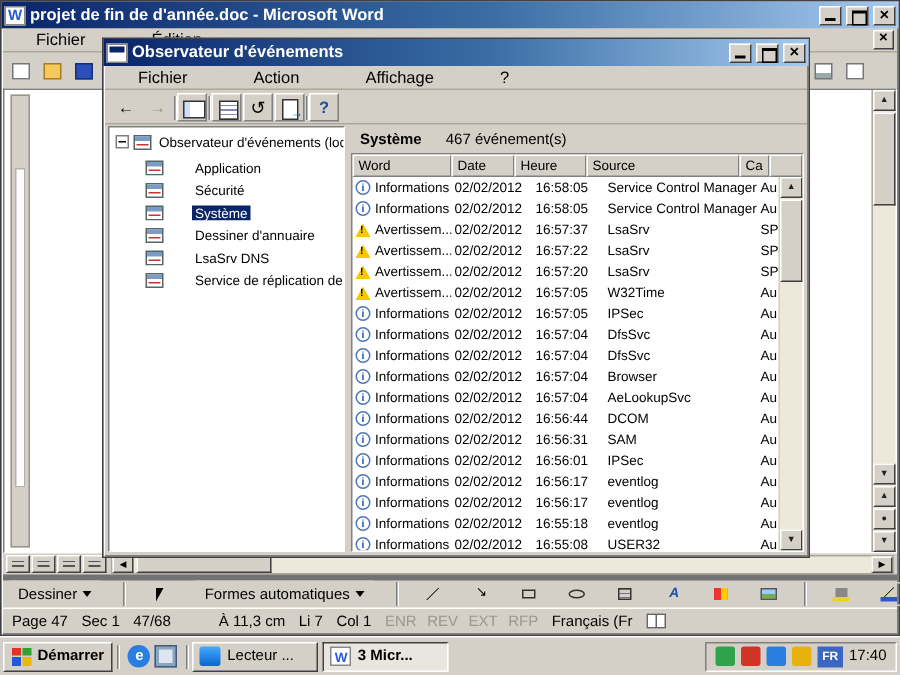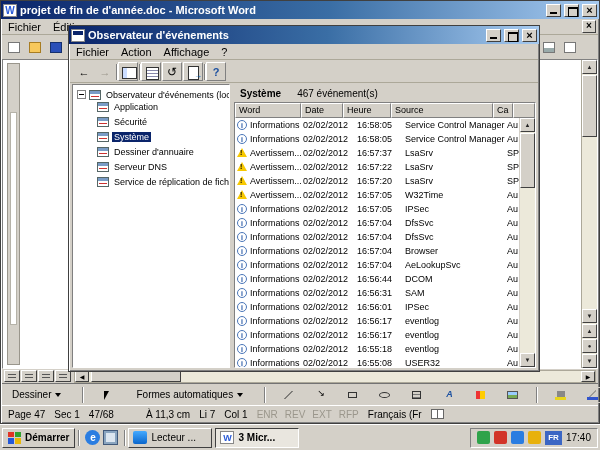--- a/index.html
+++ b/index.html
@@ -11,21 +11,21 @@
   .titlebar{height:18px;display:flex;align-items:center;gap:3px;padding:0 2px;background:linear-gradient(90deg,#0a246a,#3a6ea5 55%,#a6caf0);color:#fff;font-weight:bold;overflow:hidden}
   .title-text{flex:1;white-space:nowrap;overflow:hidden;font-size:11px}
   .app-ic{width:14px;height:13px;background:#fff;border:1px solid #888;color:#2a5bd7;font-size:10px;font-weight:bold;display:flex;align-items:center;justify-content:center;flex:none}
   .word-ic::before{content:"W"}
   .mmc-ic{background:#fff;position:relative}
   .mmc-ic::before{content:"";position:absolute;left:1px;right:1px;top:1px;height:4px;background:#0a246a}
   .wbtn{width:15px;height:13px;background:#d4d0c8;border:1px solid;border-color:#fff #404040 #404040 #fff;position:relative;flex:none;color:#000}
   .wbtn.min::before{content:"";position:absolute;left:3px;bottom:2px;width:7px;height:2px;background:#000}
   .wbtn.max::before{content:"";position:absolute;left:3px;top:2px;width:8px;height:7px;border:1px solid #000;border-top-width:2px}
   .wbtn.cls::before{content:"×";position:absolute;left:0;right:0;top:-1px;text-align:center;font-size:11px;font-weight:bold}
-  .menu-item{padding:1px 6px;white-space:nowrap}
+  .menu-item{padding:1px 22px;white-space:nowrap}
   .sep-v{width:1px;height:16px;background:#808080;box-shadow:1px 0 0 #fff;flex:none}
 
   
   #word{left:0;top:0;width:600px;height:424px}
   .w-menu{position:absolute;top:18px;left:1px;right:1px;height:16px;display:flex;align-items:center;background:#d4d0c8;border-bottom:1px solid #aca899}
   .menu-close{position:absolute;right:2px;top:1px;width:14px;height:13px;background:#d4d0c8;border:1px solid;border-color:#fff #404040 #404040 #fff}
   .menu-close::before{content:"×";position:absolute;left:0;right:0;top:-1px;text-align:center;font-size:10px;font-weight:bold}
   .w-tb{position:absolute;top:35px;left:1px;right:20px;height:23px;display:flex;align-items:center;gap:3px;padding:0 3px;overflow:hidden}
   .tbi{width:18px;height:17px;position:relative;border:1px solid #d4d0c8;flex:none}
   .tbi::before{content:"";position:absolute;inset:2px}
@@ -44,21 +44,21 @@
   .v-ruler::before{content:"";position:absolute;left:2px;right:2px;top:16%;bottom:13%;background:#fff;border:1px solid #b5b2a8}
   .v-scroll{position:absolute;right:0;top:0;width:16px;bottom:0;background:#ece9da;border-left:1px solid #aca899}
   .sbtn{position:absolute;left:0;width:15px;height:14px;background:#d4d0c8;border:1px solid;border-color:#fff #404040 #404040 #fff;font-size:6px;text-align:center;line-height:13px;color:#222}
   .sb-thumb{position:absolute;left:0;width:15px;background:#d4d0c8;border:1px solid;border-color:#fff #404040 #404040 #fff}
   .viewrow{position:absolute;left:1px;right:1px;bottom:40px;height:14px;background:#d4d0c8;display:flex;align-items:center;gap:1px;padding-left:2px}
   .vbtn{width:16px;height:12px;background:#d4d0c8;border:1px solid;border-color:#fff #404040 #404040 #fff;position:relative;flex:none}
   .vbtn::before{content:"";position:absolute;left:3px;right:3px;top:3px;bottom:3px;background:repeating-linear-gradient(#555 0 1px,transparent 1px 3px)}
   .hscroll{flex:1;height:13px;background:#ece9da;border:1px solid #aca899;position:relative;margin:0 2px}
   .hs-thumb{position:absolute;left:16px;top:0;width:90px;height:11px;background:#d4d0c8;border:1px solid;border-color:#fff #404040 #404040 #fff}
   .hbtn{position:absolute;top:0;width:14px;height:11px;background:#d4d0c8;border:1px solid;border-color:#fff #404040 #404040 #fff;font-size:6px;text-align:center;line-height:10px}
-  .drawbar{position:absolute;left:1px;right:1px;bottom:18px;height:22px;border-top:1px solid #737373;display:flex;align-items:center;gap:15px;padding:0 4px;background:#d4d0c8}
+  .drawbar{position:absolute;left:1px;right:1px;bottom:18px;height:22px;border-top:4px solid #737373;display:flex;align-items:center;gap:15px;padding:0 4px;background:#d4d0c8}
   .db-btn{height:18px;display:flex;align-items:center;gap:4px;padding:0 5px;border:1px solid #d4d0c8;font-size:10px;white-space:nowrap}
   .caret{width:0;height:0;border-left:3px solid transparent;border-right:3px solid transparent;border-top:4px solid #000}
   .shp{width:17px;height:16px;position:relative;border:1px solid #d4d0c8;flex:none;font-size:9px}
   .s-pointer::before{content:"";position:absolute;left:5px;top:3px;border-left:5px solid #000;border-bottom:9px solid transparent}
   .s-line::before{content:"";position:absolute;inset:3px;background:linear-gradient(-45deg,transparent 46%,#333 48%,#333 52%,transparent 54%)}
   .s-arrow::before{content:"↘";position:absolute;left:4px;top:0}
   .s-rect::before{content:"";position:absolute;left:3px;right:3px;top:4px;bottom:4px;border:1px solid #333}
   .s-oval::before{content:"";position:absolute;left:2px;right:2px;top:4px;bottom:4px;border:1px solid #333;border-radius:50%}
   .s-textbox::before{content:"";position:absolute;left:3px;right:3px;top:3px;bottom:3px;border:1px solid #333;background:repeating-linear-gradient(transparent 0 2px,#777 2px 3px)}
   .s-wordart::before{content:"A";position:absolute;left:5px;top:1px;color:#1c50a0;font-style:italic;font-weight:bold}
@@ -90,38 +90,38 @@
   .ic-props::before{content:"";position:absolute;left:4px;top:4px;width:11px;height:11px;border:1px solid #333;background:repeating-linear-gradient(#fff 0 2px,#88a 2px 3px)}
   .ic-refresh::before{content:"↺";font-size:12px}
   .ic-export::before{content:"";position:absolute;left:4px;top:3px;width:9px;height:12px;background:#fff;border:1px solid #333}
   .ic-export::after{content:"→";position:absolute;right:0;bottom:0;font-size:8px;color:#06c}
   .ic-help::before{content:"?";font-weight:bold;color:#1c50a0}
   .ev-content{position:absolute;top:58px;left:3px;right:3px;bottom:3px}
   .tree-pane{position:absolute;left:0;top:0;bottom:0;width:158px;background:#fff;border:1px solid;border-color:#808080 #fff #fff #808080;font-size:9px;padding-top:2px;overflow:hidden}
   .t-root{display:flex;align-items:center;gap:3px;height:15px;padding-left:4px;white-space:nowrap;overflow:hidden}
   .t-exp{width:9px;height:9px;border:1px solid #808080;background:#fff;position:relative;flex:none}
   .t-exp::before{content:"";position:absolute;left:1px;right:1px;top:3px;height:1px;background:#000}
-  .tree-item{display:flex;align-items:flex-start;gap:3px;height:15px;padding-left:24px;white-space:nowrap;overflow:hidden}
+  .tree-item{display:flex;align-items:flex-end;gap:19px;height:15px;padding-left:24px;white-space:nowrap;overflow:hidden}
   .log-ic{width:12px;height:10px;background:#fff;border:1px solid #566;position:relative;flex:none}
   .log-ic::before{content:"";position:absolute;left:0;right:0;top:0;height:3px;background:#7a9cc6}
   .log-ic::after{content:"";position:absolute;left:1px;right:1px;top:5px;height:1px;background:#c33}
   .tree-label{padding:0 2px}
   .tree-label.selected{background:#0a246a;color:#fff}
   .splitter{position:absolute;left:158px;width:4px;top:0;bottom:0}
   .list-pane{position:absolute;left:162px;right:0;top:0;bottom:0}
   .lp-head{height:18px;display:flex;align-items:center;gap:16px;padding:0 6px;font-size:10px;white-space:nowrap}
   .listview{position:absolute;top:18px;left:0;right:0;bottom:0;background:#fff;border:1px solid;border-color:#808080 #fff #fff #808080;overflow:hidden}
   .lv-cols{display:flex;height:15px}
   .lv-cols::after{content:"";flex:1;background:#d4d0c8;border:1px solid;border-color:#fff #808080 #808080 #fff}
   .lv-col{background:#d4d0c8;border:1px solid;border-color:#fff #808080 #808080 #fff;font-size:9px;padding:1px 3px;white-space:nowrap;overflow:hidden;flex:none}
   .lv-col.type{width:66px}.lv-col.date{width:42px}.lv-col.heure{width:48px}.lv-col.source{width:102px}.lv-col.ca{width:20px}
   .lv-rows{position:absolute;top:15px;left:0;right:16px;bottom:0;overflow:hidden}
   .lv-row{display:flex;align-items:center;height:14px;font-size:9px;white-space:nowrap}
   .cc{overflow:hidden;flex:none;padding-left:2px}
-  .cc-type{width:66px;display:flex;align-items:flex-start;gap:3px}
+  .cc-type{width:66px;display:flex;align-items:center;gap:3px}
   .cc-date{width:54px}.cc-heure{width:48px}.cc-source{width:102px}.cc-ca{width:20px}
   .evt-ic{flex:none}
   .evt-ic.info{width:10px;height:10px;border-radius:50%;background:#fff;border:1px solid #4a76b8;color:#1c50a0;font-size:7px;font-weight:bold;display:inline-flex;align-items:center;justify-content:center}
   .evt-ic.info::before{content:"i"}
   .evt-ic.warn{width:0;height:0;border-left:5px solid transparent;border-right:5px solid transparent;border-bottom:9px solid #f7c800;position:relative}
   .evt-ic.warn::after{content:"!";position:absolute;left:-2px;top:1px;font-size:7px;font-weight:bold;color:#000}
   .lv-scroll{position:absolute;top:15px;right:0;bottom:0;width:16px;background:#ece9da;border-left:1px solid #d4d0c8}
 
   
   #taskbar{position:absolute;left:0;right:0;bottom:0;height:26px;background:#d4d0c8;border-top:1px solid #fff;display:flex;align-items:center;gap:3px;padding:0 2px;z-index:50}
@@ -314,21 +314,21 @@
               <span class="tree-label selected">Système</span>
             </div>
 
             <div class="tree-item">
               <span class="log-ic"></span>
               <span class="tree-label normal">Dessiner d'annuaire</span>
             </div>
 
             <div class="tree-item">
               <span class="log-ic"></span>
-              <span class="tree-label normal">Serveur DNS</span>
+              <span class="tree-label normal">LsaSrv DNS</span>
             </div>
 
             <div class="tree-item">
               <span class="log-ic"></span>
               <span class="tree-label normal">Service de réplication de fichiers</span>
             </div>
           </div>
       </div>
       <div class="splitter"></div>
       <div class="list-pane">

